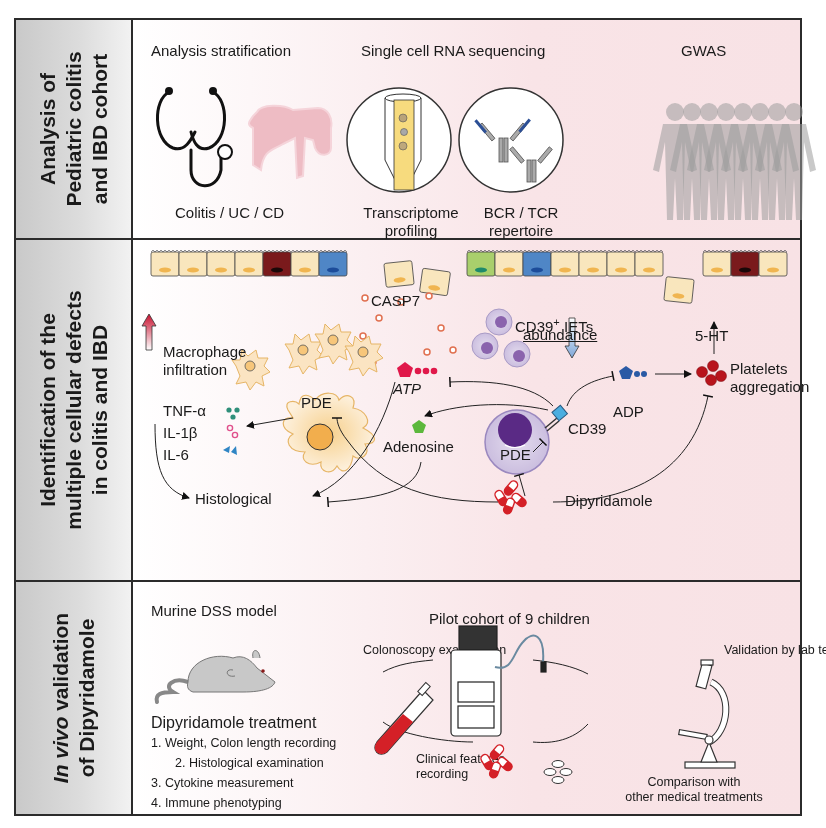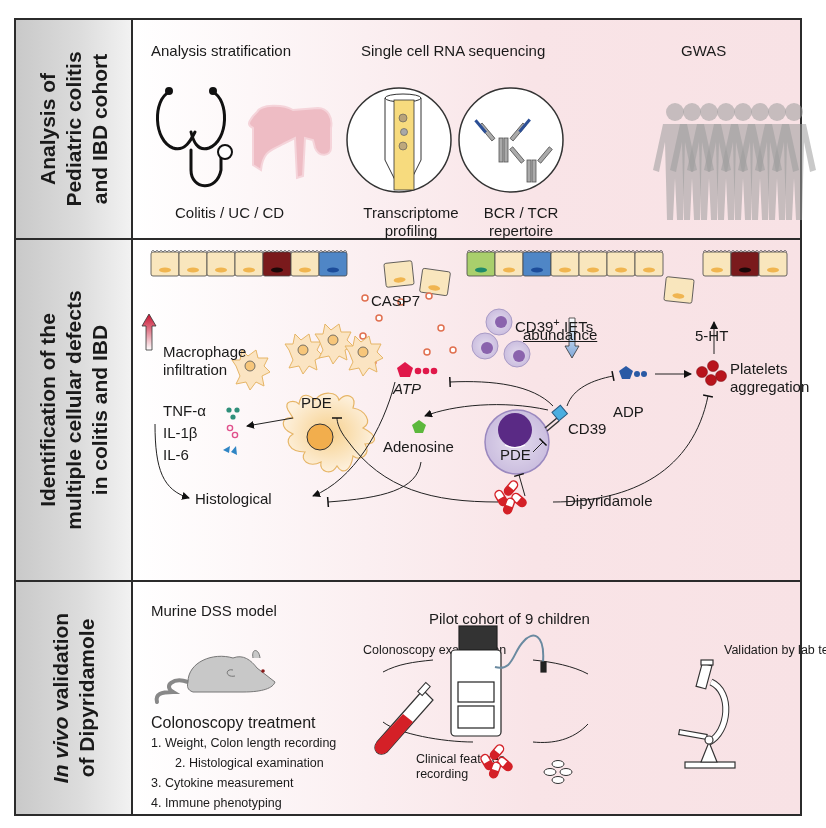--- a/index.html
+++ b/index.html
@@ -424,32 +424,36 @@
 
   <div class="row r3">
     <div class="label-col">
       <div class="label-text">
         <div><i>In vivo</i><span> validation</span></div>
         <div>of Dipyridamole</div>
       </div>
     </div>
     <div class="content">
       <div class="t" style="left:18px;top:20px;">Murine DSS model</div>
-      <div class="t" style="left:18px;top:132px;font-size:16px;">Colonoscopy treatment</div>
+      <div class="t" style="left:18px;top:132px;font-size:16px;">Dipyridamole treatment</div>
       <div class="t sm" style="left:18px;top:154px;">1. Weight, Colon length recording</div>
       <div class="t sm" style="left:30px;top:174px;margin-left:12px;">2. Histological examination</div>
       <div class="t sm" style="left:18px;top:194px;">3. Cytokine measurement</div>
       <div class="t sm" style="left:18px;top:214px;text-align:center;">4. Immune phenotyping</div>
 
       <div class="t" style="left:296px;top:20px;margin-top:8px;">Pilot cohort of 9 children</div>
       <div class="t sm" style="left:230px;top:61px;">Colonoscopy examination</div>
       <div class="t sm" style="left:591px;top:61px;">Validation by lab test</div>
       <div class="t sm" style="left:283px;top:170px;">
         <div>Clinical features</div>
         <div>recording</div>
+      </div>
+      <div class="t sm tc" style="left:476px;top:193px;width:170px;">
+        <div>Comparison with</div>
+        <div>other medical treatments</div>
       </div>
 
       <svg width="667" height="230">
 
         <g>
           <path d="M55 100 C40 95 30 104 40 110 C28 110 22 112 24 120" fill="none" stroke="#888" stroke-width="4" stroke-linecap="round"></path>
           <path d="M55 100 C55 80 80 70 100 76 C110 72 118 78 124 86 L142 100 C140 106 130 110 110 110 L60 110 C54 108 54 104 55 100 Z" fill="#c8c8c8" stroke="#777" stroke-width="1"></path>
           <path d="M120 76 C118 66 126 66 127 76" fill="#c8c8c8" stroke="#777"></path>
           <path d="M100 88 C92 86 92 96 102 94" fill="none" stroke="#777"></path>
           <circle cx="130" cy="89" r="1.8" fill="#8a1a1a"></circle>

